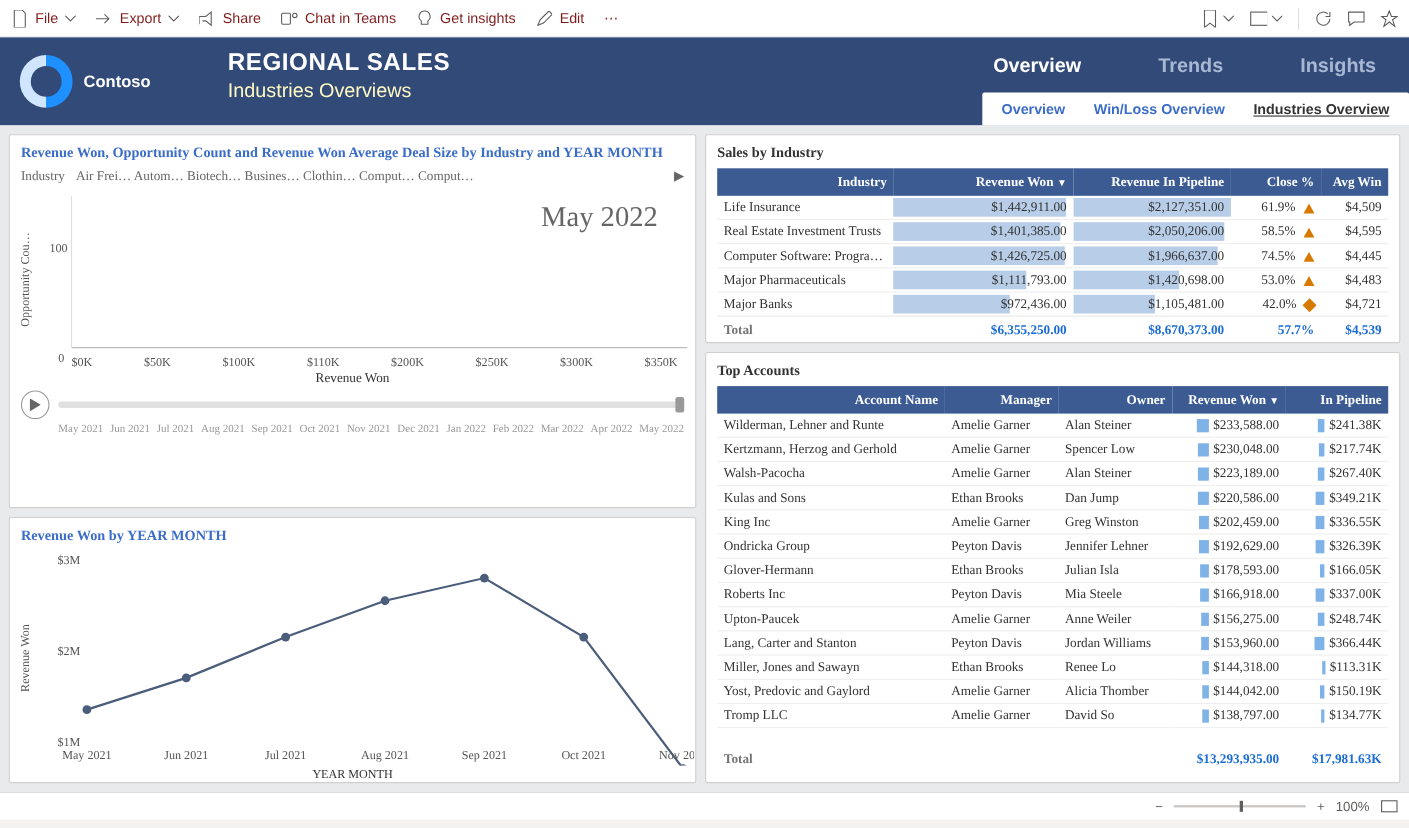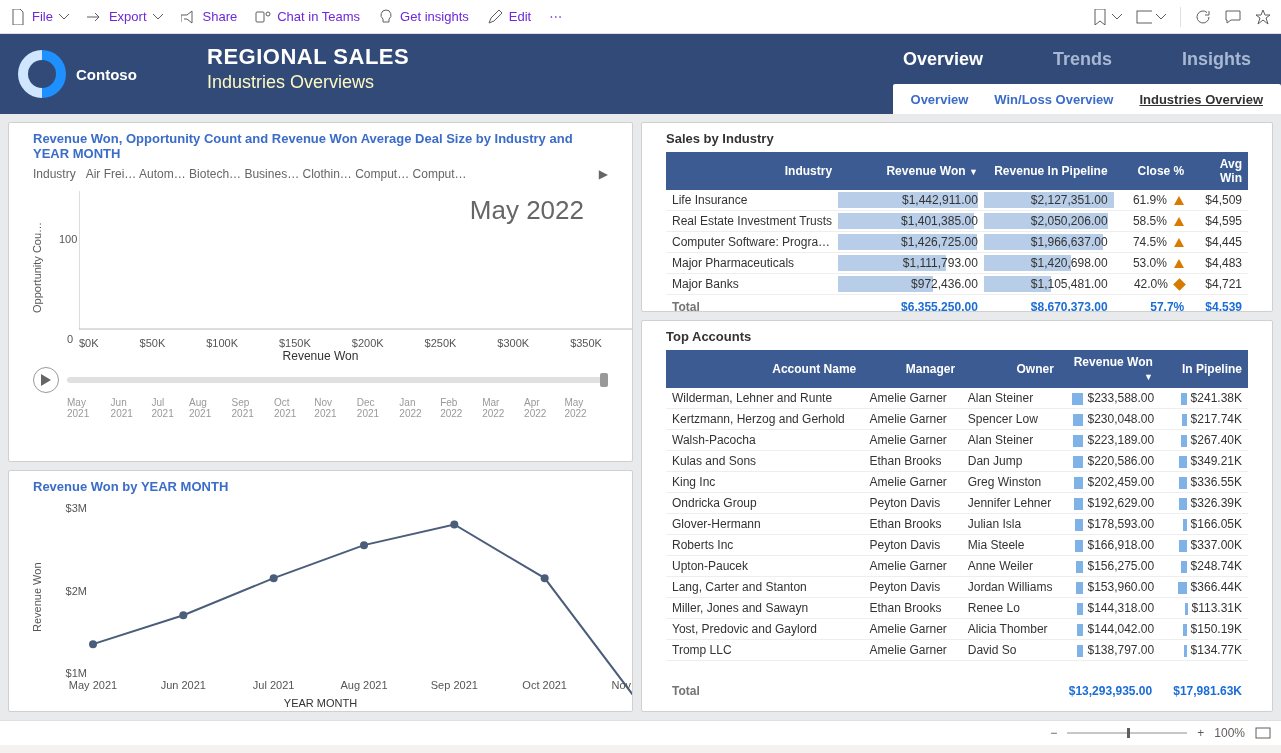--- a/index.html
+++ b/index.html
@@ -16,21 +16,21 @@
 
 .toolbar {
   height: 34px;
   background: #fff;
   display: flex;
   align-items: center;
   padding: 0 10px;
   gap: 18px;
   border-bottom: 1px solid #e1dfdd;
 }
-.toolbar .tb-item { display: flex; align-items: center; gap: 6px; cursor: pointer; color: #6d28d9; }
+.toolbar .tb-item { display: flex; align-items: center; gap: 6px; cursor: pointer; color: #7f1d1d; }
 .toolbar .tb-sep { flex: 1; }
 .toolbar .tb-icon { width: 16px; height: 16px; display:inline-flex; align-items:center; justify-content:center; }
 .tb-right { display:flex; align-items:center; gap:14px; color:#605e5c;}
 .tb-div { width:1px; height:20px; background:#e1dfdd; }
 
 svg { display:block; }
 
 
 .header {
   height: 80px;
@@ -53,21 +53,21 @@
 .maintabs .mt.active{ color:#fff; }
 .subnav{ position:absolute; right:0; bottom:0; height:30px; background:#fff; display:flex; align-items:center; gap:26px; padding:0 18px; border-radius:2px 2px 0 0;}
 .subnav .sn{ color:#3a6cc8; font-size:13px; font-weight:600; cursor:pointer;}
 .subnav .sn.active{ color:#333; text-decoration:underline;}
 
 
 .canvas { display:flex; height:606px; gap:8px; padding:8px; background:#e9eaeb;}
 .col-left { width:625px; display:flex; flex-direction:column; gap:8px;}
 .col-right { flex:1; display:flex; flex-direction:column; gap:8px;}
 
-.card { background:#fff; border:1px solid #d2d0ce; border-radius:2px; padding:8px 24px; display:flex; flex-direction:column; overflow:hidden;}
+.card { background:#fff; border:1px solid #d2d0ce; border-radius:2px; padding:8px 10px; display:flex; flex-direction:column; overflow:hidden;font-family:Liberation Serif, serif;}
 .card-title{ font-size:13px; color:#3a6cc8; font-weight:600; margin-bottom:6px;}
 .card-title.dark{ color:#333;}
 
 
 .legend-row{ font-size:12px; color:#666; display:flex; gap:10px; align-items:center; flex-wrap:wrap;}
 .lg-dot{ width:9px;height:9px;border-radius:50%;}
 .scatter-area{ position:relative; height:160px; margin-top:6px;}
 .ylab{ position:absolute; left:-2px; top:0; bottom:0; width:18px; writing-mode:vertical-rl; transform:rotate(180deg); font-size:11px; color:#555; text-align:center;}
 .xlab{ text-align:center; font-size:12px; color:#333; margin-top:2px;}
 .axis-num{ position:absolute; font-size:11px; color:#555;}
@@ -250,21 +250,21 @@
         <div class="axis-num" style="left:26px; top:46px;">100</div>
         <div class="axis-num" style="left:34px; bottom:2px;">0</div>
         <svg style="position:absolute; left:46px; right:6px; top:4px; bottom:16px; width:560px; height:140px;">
           <line x1="0" y1="138" x2="560" y2="138" stroke="#bbb"></line>
           <line x1="0" y1="0" x2="0" y2="138" stroke="#bbb"></line>
         </svg>
         <div id="xtick-row" style="position:absolute; left:46px; right:6px; bottom:-2px; display:flex; justify-content:space-between; font-size:11px; color:#555;">
             <span>$0K</span>
             <span>$50K</span>
             <span>$100K</span>
-            <span>$150K</span>
+            <span>$110K</span>
             <span>$200K</span>
             <span>$250K</span>
             <span>$300K</span>
             <span>$350K</span>
           </div>
       </div>
       <div class="xlab">Revenue Won</div>
       <div class="slider-row">
         <div class="play-btn">
             <svg width="10" height="12">

